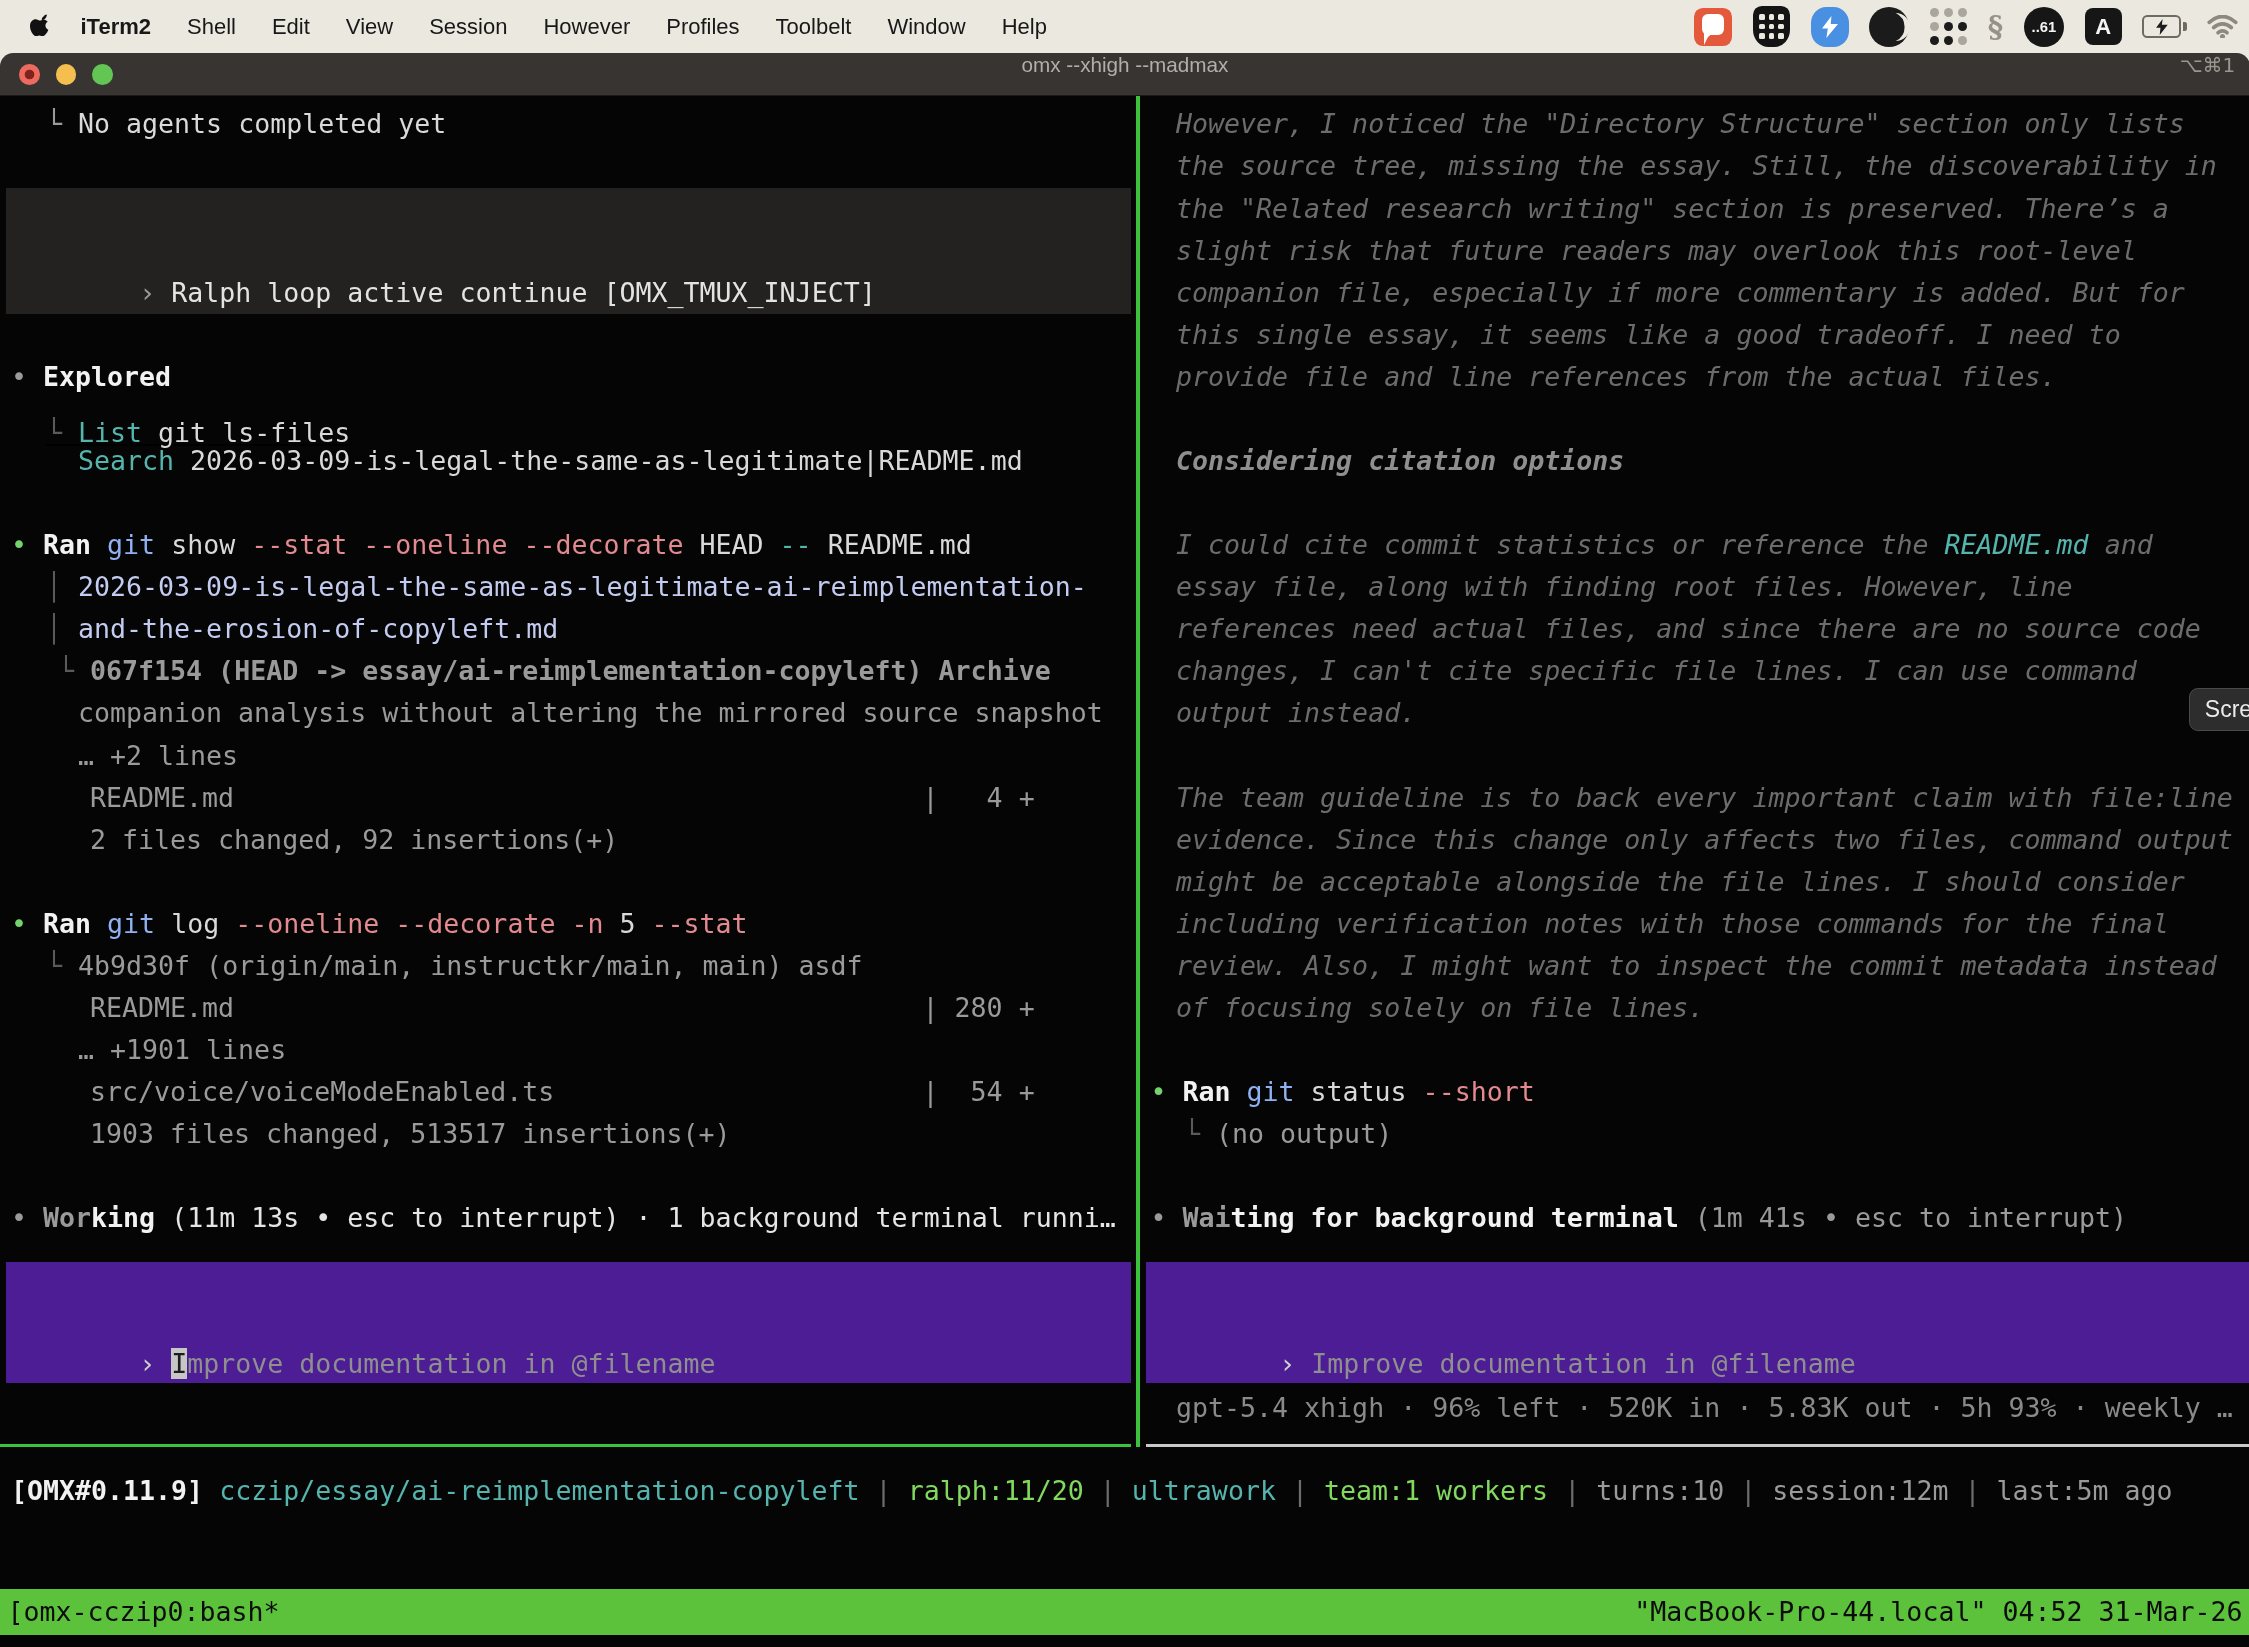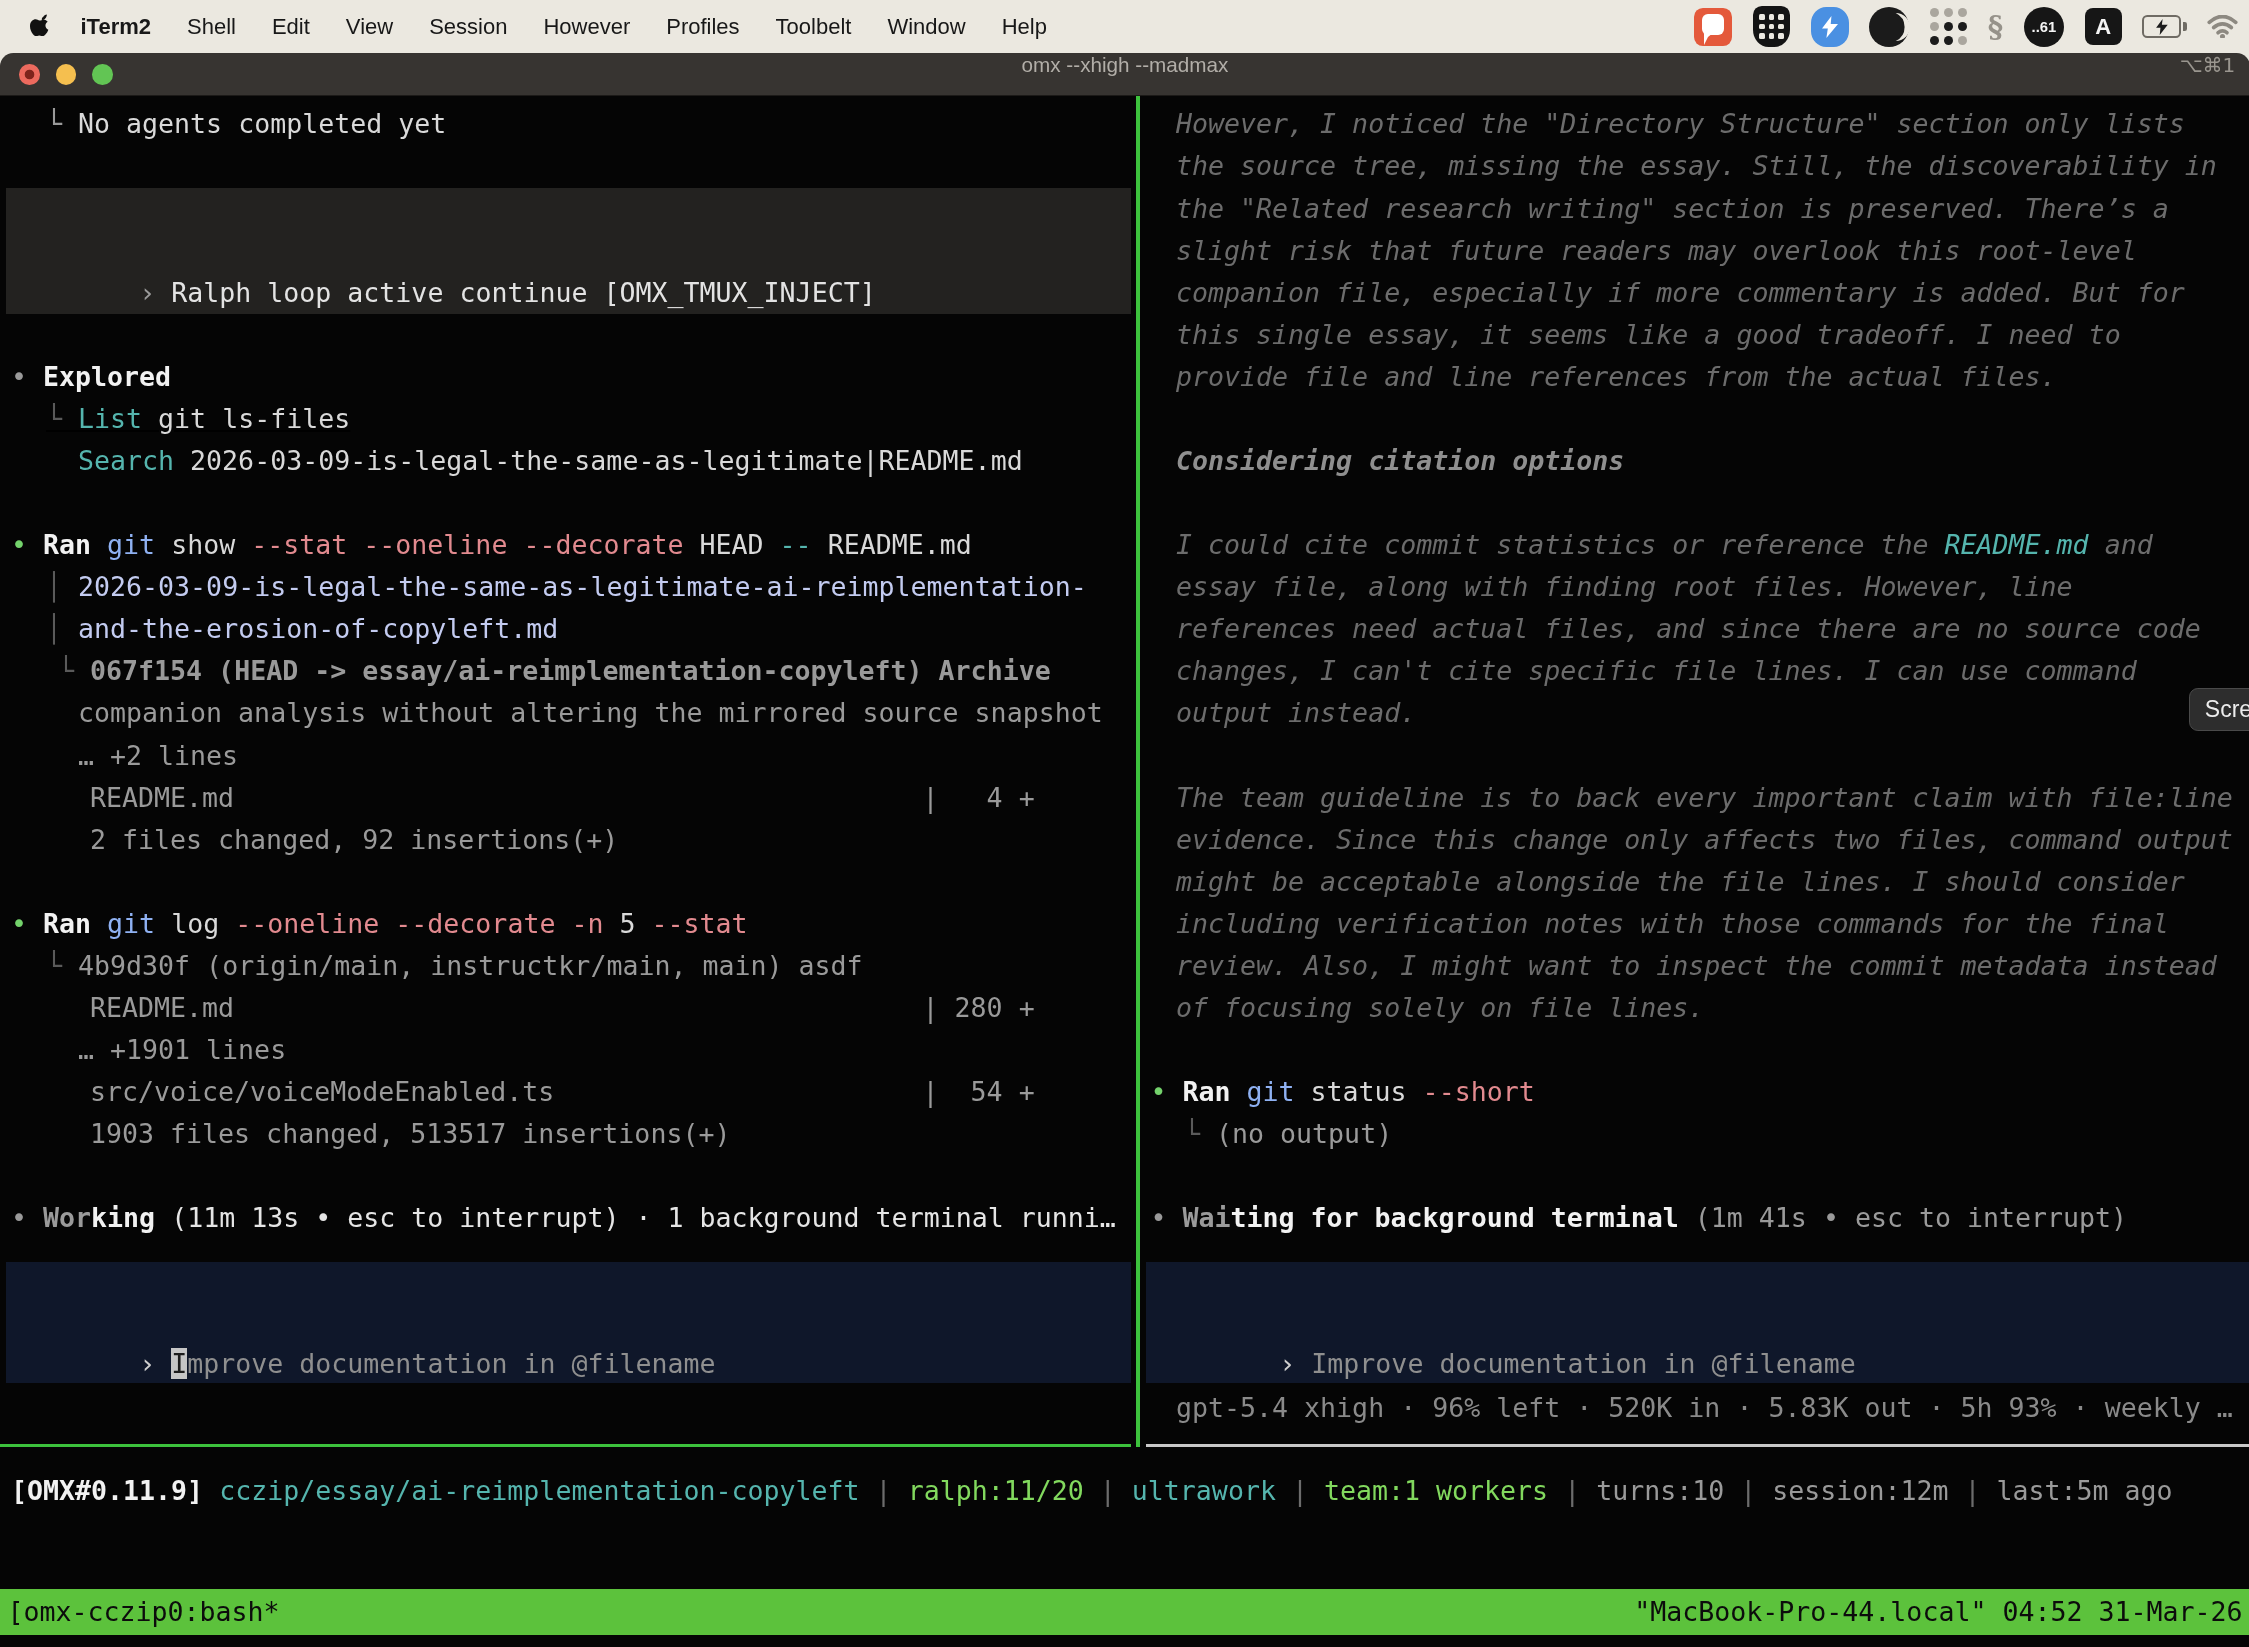--- a/index.html
+++ b/index.html
@@ -41,21 +41,21 @@
   .wshortcut{position:absolute;top:0;right:14.8px;height:43px;line-height:43px;color:#9a968f;font:20px "DejaVu Sans",sans-serif;}
   
   .term{position:absolute;top:96px;left:0;width:2250px;height:1493px;background:#050505;}
   .pane{position:absolute;top:0;height:100%;overflow:hidden;}
   #pane-left{left:0;width:1136px;}
   #pane-right{left:1146px;width:1104px;}
   .divider{position:absolute;left:1136px;top:0;width:3.7px;height:1351px;background:#3dc23d;}
   .tl{position:absolute;white-space:pre;font-size:26.6px;line-height:42px;height:42px;}
   .banner{position:absolute;left:5.9px;top:92px;width:1125px;height:126px;background:#232220;}
   .banner .tl{top:42px;left:5.2px;}
-  .promptbox{position:absolute;top:1166px;height:121px;background:#0f172a;}
+  .promptbox{position:absolute;top:1166px;height:121px;background:#4c1d95;}
   #prompt-left{left:5.9px;width:1125px;}
   #prompt-right{left:0;width:1104px;}
   .prompt-text{position:absolute;left:5.2px;top:39px;font-size:26.6px;line-height:42px;white-space:pre;}
   .p-arrow{color:#cfcfcf;}
   .p-cursor{background:#c6c6c6;color:#1c1c1c;}
   .p-dim{color:#8f8f8f;}
   .statusline{position:absolute;top:1291px;font-size:26.6px;line-height:42px;color:#8a8a8a;white-space:pre;}
   #status-left{left:41px;}
   #status-right{left:30px;}
   .hborder{position:absolute;top:1348px;height:3px;}
@@ -174,21 +174,21 @@
 
   <div class="pane" id="pane-left">
     <div class="banner">
       <div class="tl">
         <span style="color:#9a9a9a">›</span><span> </span><span style="color:#e3e3e3">Ralph loop active continue [OMX_TMUX_INJECT]</span>
       </div>
     </div>
     <div id="left-lines">
         <div class="tl" style="left: 46px; top: 7.4px;"><span style="color: rgb(154, 154, 154);">└ </span><span style="color: rgb(217, 217, 217);">No agents completed yet</span></div>
         <div class="tl" style="left: 11px; top: 260px;"><span style="color: rgb(154, 154, 154);">• </span><span style="color: rgb(242, 242, 242); font-weight: bold;">Explored</span></div>
-        <div class="tl" style="left: 46px; top: 302px; text-decoration: underline;"><span style="color: rgb(90, 90, 90);">└ </span><span style="color: rgb(85, 181, 174);">List</span><span style="color: rgb(217, 217, 217);"> git ls-files</span></div>
+        <div class="tl" style="left: 46px; top: 316px; text-decoration: underline;"><span style="color: rgb(90, 90, 90);">└ </span><span style="color: rgb(85, 181, 174);">List</span><span style="color: rgb(217, 217, 217);"> git ls-files</span></div>
         <div class="tl" style="left: 78px; top: 344px;"><span style="color: rgb(85, 181, 174);">Search</span><span style="color: rgb(217, 217, 217);"> 2026-03-09-is-legal-the-same-as-legitimate|README.md</span></div>
         <div class="tl" style="left: 11px; top: 428px;"><span style="color: rgb(116, 211, 108);">• </span><span style="color: rgb(242, 242, 242); font-weight: bold;">Ran</span><span style="color: rgb(217, 217, 217);"> </span><span style="color: rgb(143, 177, 242);">git</span><span style="color: rgb(217, 217, 217);"> show</span><span style="color: rgb(226, 138, 143);"> --stat --oneline --decorate</span><span style="color: rgb(217, 217, 217);"> HEAD</span><span style="color: rgb(85, 181, 174);"> --</span><span style="color: rgb(217, 217, 217);"> README.md</span></div>
         <div class="tl" style="left: 46px; top: 470px;"><span style="color: rgb(90, 90, 90);">│ </span><span style="color: rgb(195, 203, 240);">2026-03-09-is-legal-the-same-as-legitimate-ai-reimplementation-</span></div>
         <div class="tl" style="left: 46px; top: 512px;"><span style="color: rgb(90, 90, 90);">│ </span><span style="color: rgb(195, 203, 240);">and-the-erosion-of-copyleft.md</span></div>
         <div class="tl" style="left: 58px; top: 554px; font-weight: bold;"><span style="color: rgb(90, 90, 90);">└ </span><span style="color: rgb(154, 154, 154);">067f154 (HEAD -&gt; essay/ai-reimplementation-copyleft) Archive</span></div>
         <div class="tl" style="left: 78px; top: 596px;"><span style="color: rgb(154, 154, 154);">companion analysis without altering the mirrored source snapshot</span></div>
         <div class="tl" style="left: 78px; top: 639px;"><span style="color: rgb(154, 154, 154);">… +2 lines</span></div>
         <div class="tl" style="left: 90px; top: 681px;"><span style="color: rgb(154, 154, 154);">README.md                                           |   4 +</span></div>
         <div class="tl" style="left: 90px; top: 723px;"><span style="color: rgb(154, 154, 154);">2 files changed, 92 insertions(+)</span></div>
         <div class="tl" style="left: 11px; top: 807px;"><span style="color: rgb(116, 211, 108);">• </span><span style="color: rgb(242, 242, 242); font-weight: bold;">Ran</span><span style="color: rgb(217, 217, 217);"> </span><span style="color: rgb(143, 177, 242);">git</span><span style="color: rgb(217, 217, 217);"> log</span><span style="color: rgb(226, 138, 143);"> --oneline --decorate -n</span><span style="color: rgb(217, 217, 217);"> 5</span><span style="color: rgb(226, 138, 143);"> --stat</span></div>

